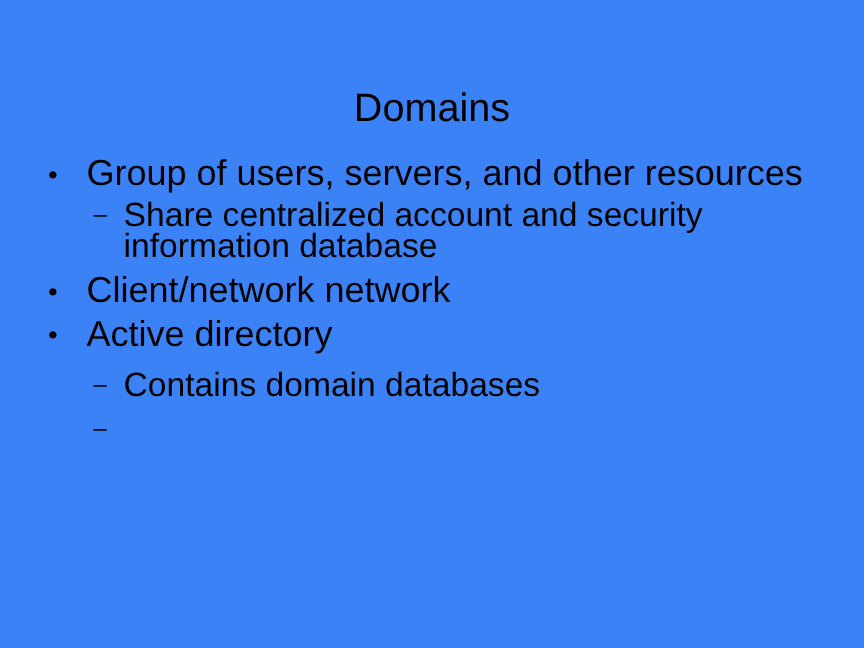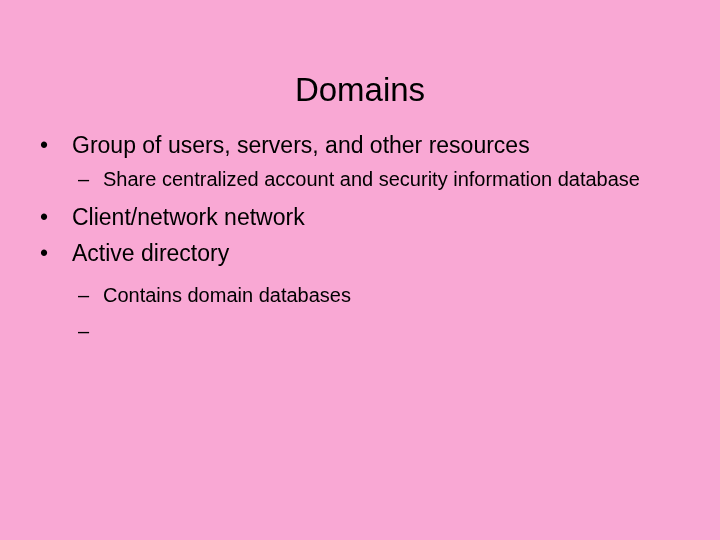--- a/index.html
+++ b/index.html
@@ -12,21 +12,21 @@
     height: 540px;
     overflow: hidden;
     font-family: "Liberation Sans", sans-serif;
     color: #000000;
     -webkit-font-smoothing: none;
   }
   .slide {
     position: relative;
     width: 720px;
     height: 540px;
-    background: #f9a8d4;
+    background: #3b82f6;
   }
 
   
   .slide-title {
     position: absolute;
     left: 0;
     top: 48px;
     width: 720px;
     text-align: center;
     font-size: 33px;
@@ -60,41 +60,41 @@
     width: 36px;
     flex: 0 0 36px;
     text-align: left;
     padding-left: 4px;
     box-sizing: border-box;
     font-size: 23px;
     line-height: 30px;
   }
   .lvl1 .text {
     flex: 1 1 auto;
-    font-size: 23px;
+    font-size: 30px;
     line-height: 30px;
   }
 
   
   .lvl2 {
     font-size: 20px;
     line-height: 26px;
     padding-left: 42px;
   }
   .lvl2 .marker {
     width: 25px;
     flex: 0 0 25px;
     text-align: left;
     box-sizing: border-box;
     font-size: 20px;
     line-height: 26px;
   }
   .lvl2 .text {
     flex: 1 1 auto;
-    font-size: 20px;
+    font-size: 28px;
     line-height: 26px;
     max-width: 540px;
   }
 
   
   .gap-sm { height: 6px; }
   .gap-md { height: 10px; }
   .gap-lg { height: 14px; }
 </style>
 </head>

